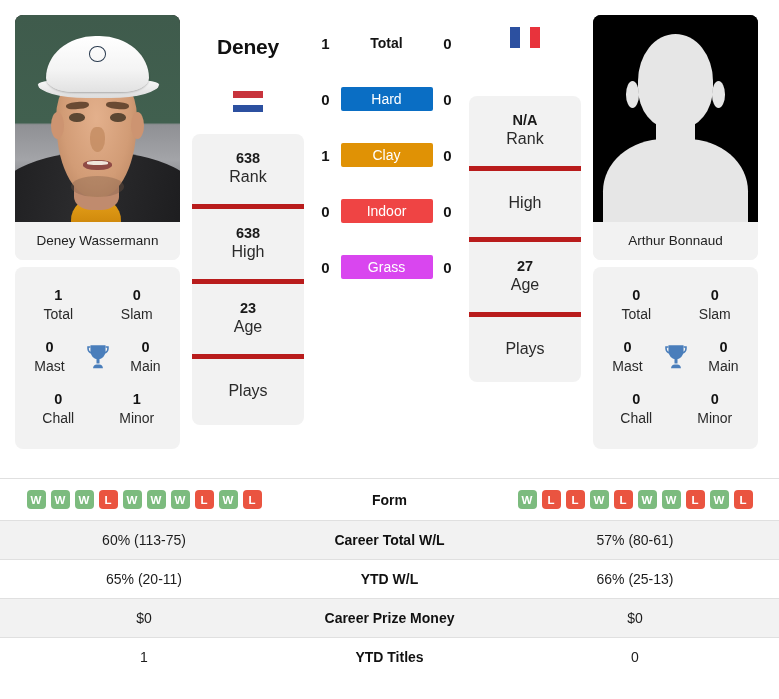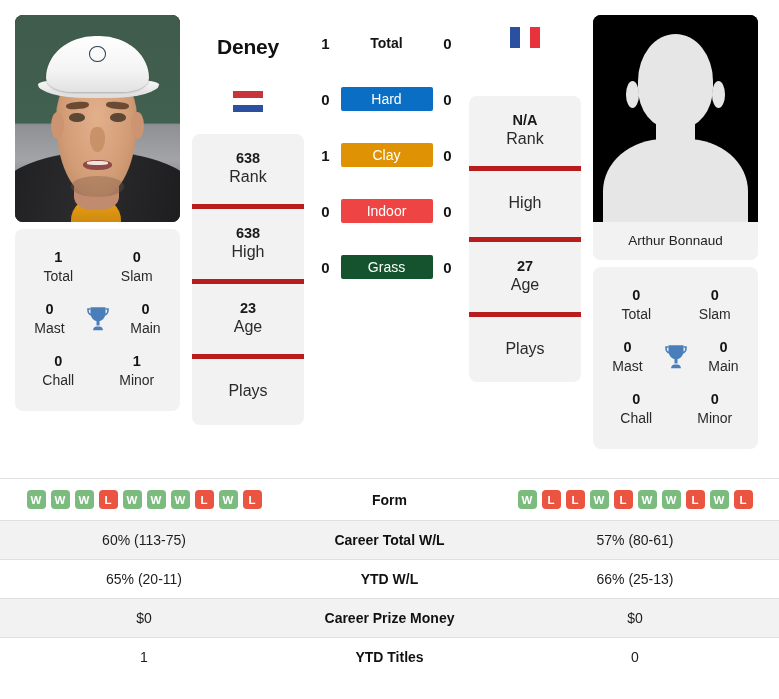--- a/index.html
+++ b/index.html
@@ -227,20 +227,21 @@
             <div class="p-brow r"></div>
           <div class="p-eye l"></div>
             <div class="p-eye r"></div>
           <div class="p-nose"></div>
           <div class="p-mouth"></div>
             <div class="p-teeth"></div>
           <div class="p-brim"></div>
           <div class="p-cap"></div>
           <div class="p-caplogo"></div>
         </div>
+        <div class="photo-caption">Deney Wassermann</div>
       </div>
 
       <div class="trophy-card">
         <div class="trio">
           <div class="stat">
             <div class="n">1</div>
             <div class="t">Total</div>
           </div>
           <div class="stat">
             <div class="n">0</div>
@@ -321,21 +322,21 @@
         <div class="surface-pill" id="pill-clay" style="background: rgb(224, 146, 5);">Clay</div>
         <div class="score">0</div>
       </div>
       <div class="surface-row">
         <div class="score">0</div>
         <div class="surface-pill" id="pill-indoor" style="background: #ef4444;">Indoor</div>
         <div class="score">0</div>
       </div>
       <div class="surface-row">
         <div class="score">0</div>
-        <div class="surface-pill" id="pill-grass" style="background: #14532d;">Grass</div>
+        <div class="surface-pill" id="pill-grass" style="background: #d946ef;">Grass</div>
         <div class="score">0</div>
       </div>
     </div>
 
     <div class="info-col">
       <svg class="flag" viewBox="0 0 30 21">
         <rect x="0" y="0" width="10" height="21" fill="#2c50a0"></rect>
         <rect x="10" y="0" width="10" height="21" fill="#ffffff"></rect>
         <rect x="20" y="0" width="10" height="21" fill="#e8333c"></rect>
       </svg>

